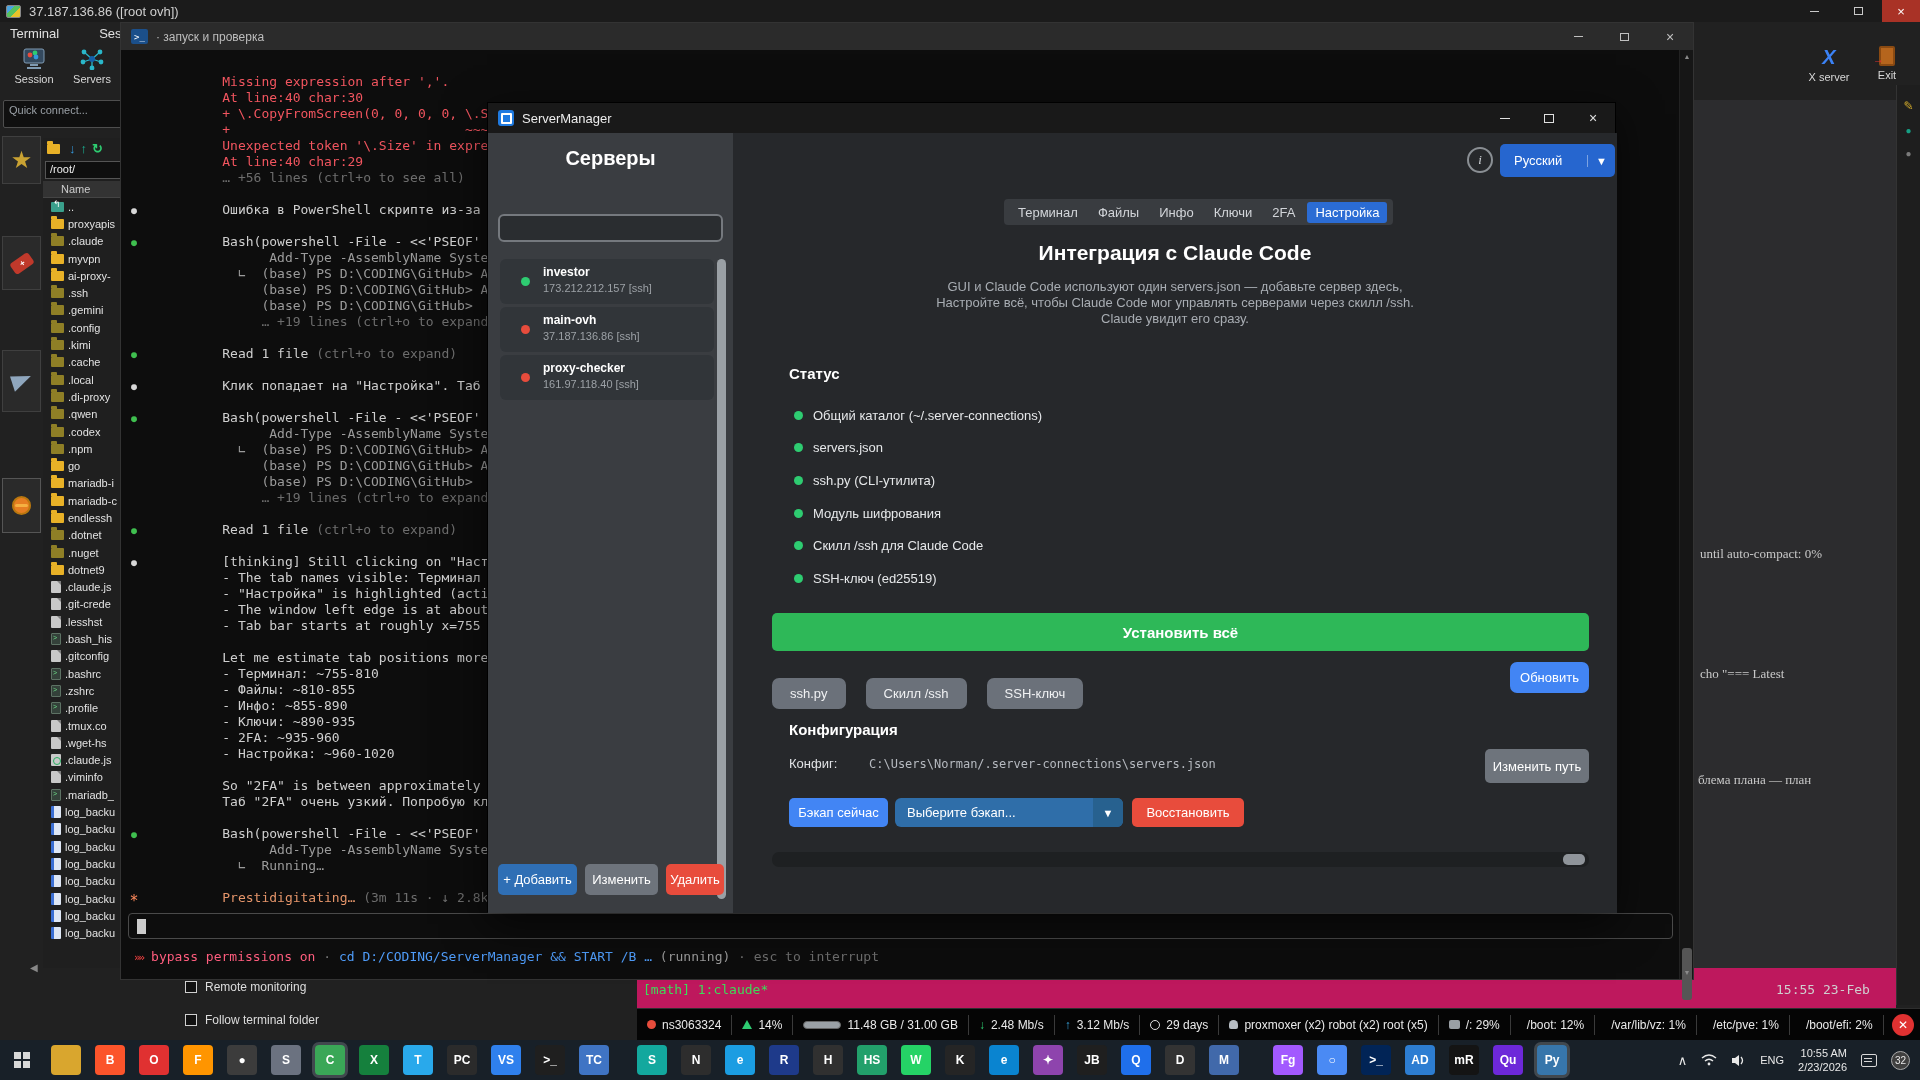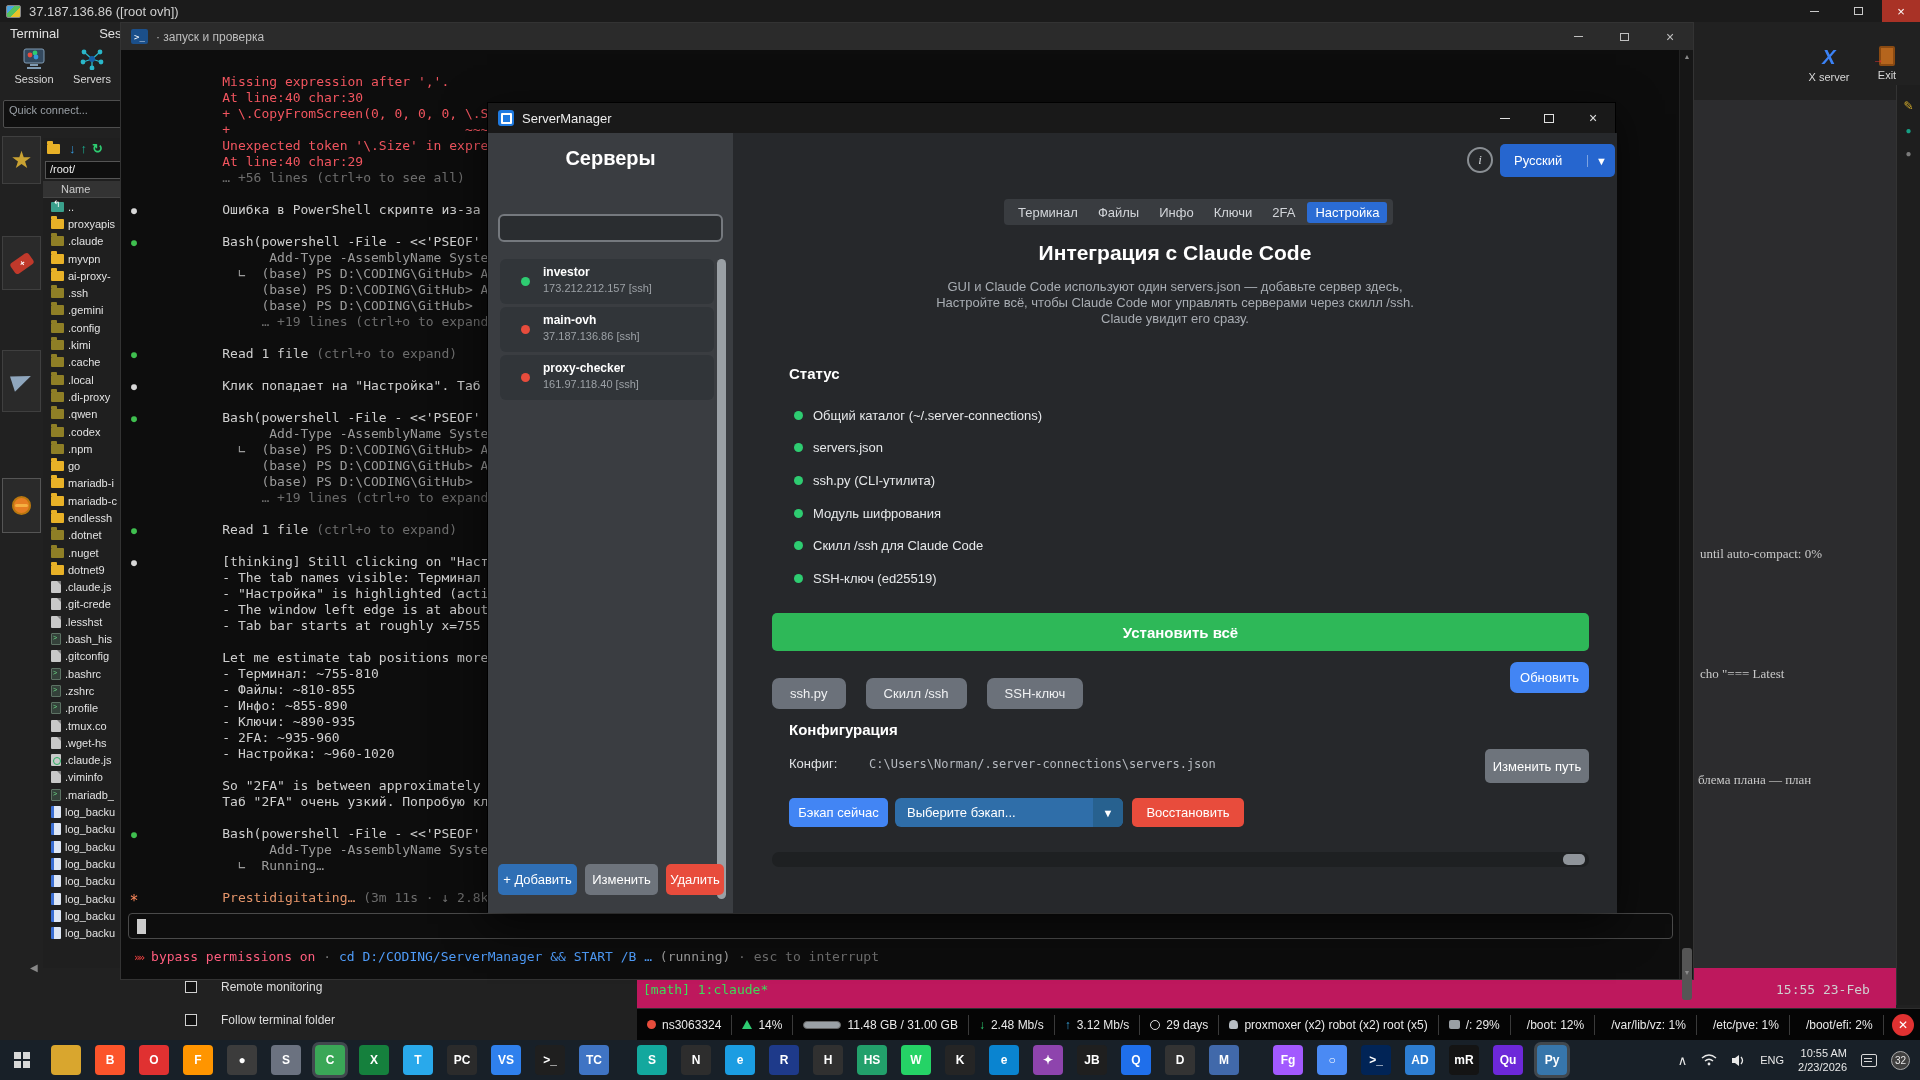--- a/index.html
+++ b/index.html
@@ -40,21 +40,21 @@
   .fi.fy{background:#e8b127;}.fi.fy::before{content:"";position:absolute;top:-3px;left:0;width:6px;height:3px;background:#e8b127;border-radius:1px 1px 0 0;}
   .fi.fo{background:#8f7f26;}.fi.fo::before{content:"";position:absolute;top:-3px;left:0;width:6px;height:3px;background:#8f7f26;border-radius:1px 1px 0 0;}
   .fi.up{background:#3aa08c;}.fi.up::before{content:"↰";position:absolute;left:2px;top:-3px;font-size:9px;color:#fff;}
   .fi.pg{background:#c8c8c8;width:10px;min-width:10px;height:12px;}
   .fi.pg::before{content:"";position:absolute;right:0;top:0;border:2px solid #7d7d7d;border-left-color:transparent;border-bottom-color:transparent;}
   .fi.tm{background:#34413a;width:10px;min-width:10px;height:12px;border:1px solid #5d7264;}
   .fi.tm::before{content:">";position:absolute;left:1px;top:0px;font-size:7px;color:#6fe08a;}
   .fi.lg{background:#dfe7f5;width:10px;min-width:10px;height:12px;border-left:3px solid #3b6fd4;}
   .fi.rc{background:#c8c8c8;width:10px;min-width:10px;height:12px;}
   .fi.rc::before{content:"";position:absolute;left:2px;top:3px;width:6px;height:6px;border:1px solid #27ae60;border-radius:50%;}
-  .chk{display:flex;align-items:center;gap:24px;font-size:12px;color:#ddd;}
+  .chk{display:flex;align-items:center;gap:8px;font-size:12px;color:#ddd;}
   .chk .box{width:12px;height:12px;border:1px solid #cfcfcf;background:#111;}
 
   
   .term{left:120px;top:22px;width:1574px;height:958px;background:#0d0d0d;border:1px solid #333;z-index:3;}
   .term-tb{height:27px;background:#2b2b2b;display:flex;align-items:center;}
   .ps-ico{width:17px;height:15px;background:#1b4f8a;border-radius:2px;margin:0 8px 0 10px;color:#fff;font-size:9px;
     display:flex;align-items:center;justify-content:center;}
   .term-title{font-size:12px;color:#bdbdbd;}
   .tctl{position:absolute;top:0;width:46px;height:27px;display:flex;align-items:center;justify-content:center;color:#c0c0c0;font-size:14px;}
   .tlines{position:absolute;left:0;top:27px;right:14px;bottom:0;padding-top:8px;overflow:hidden;}

